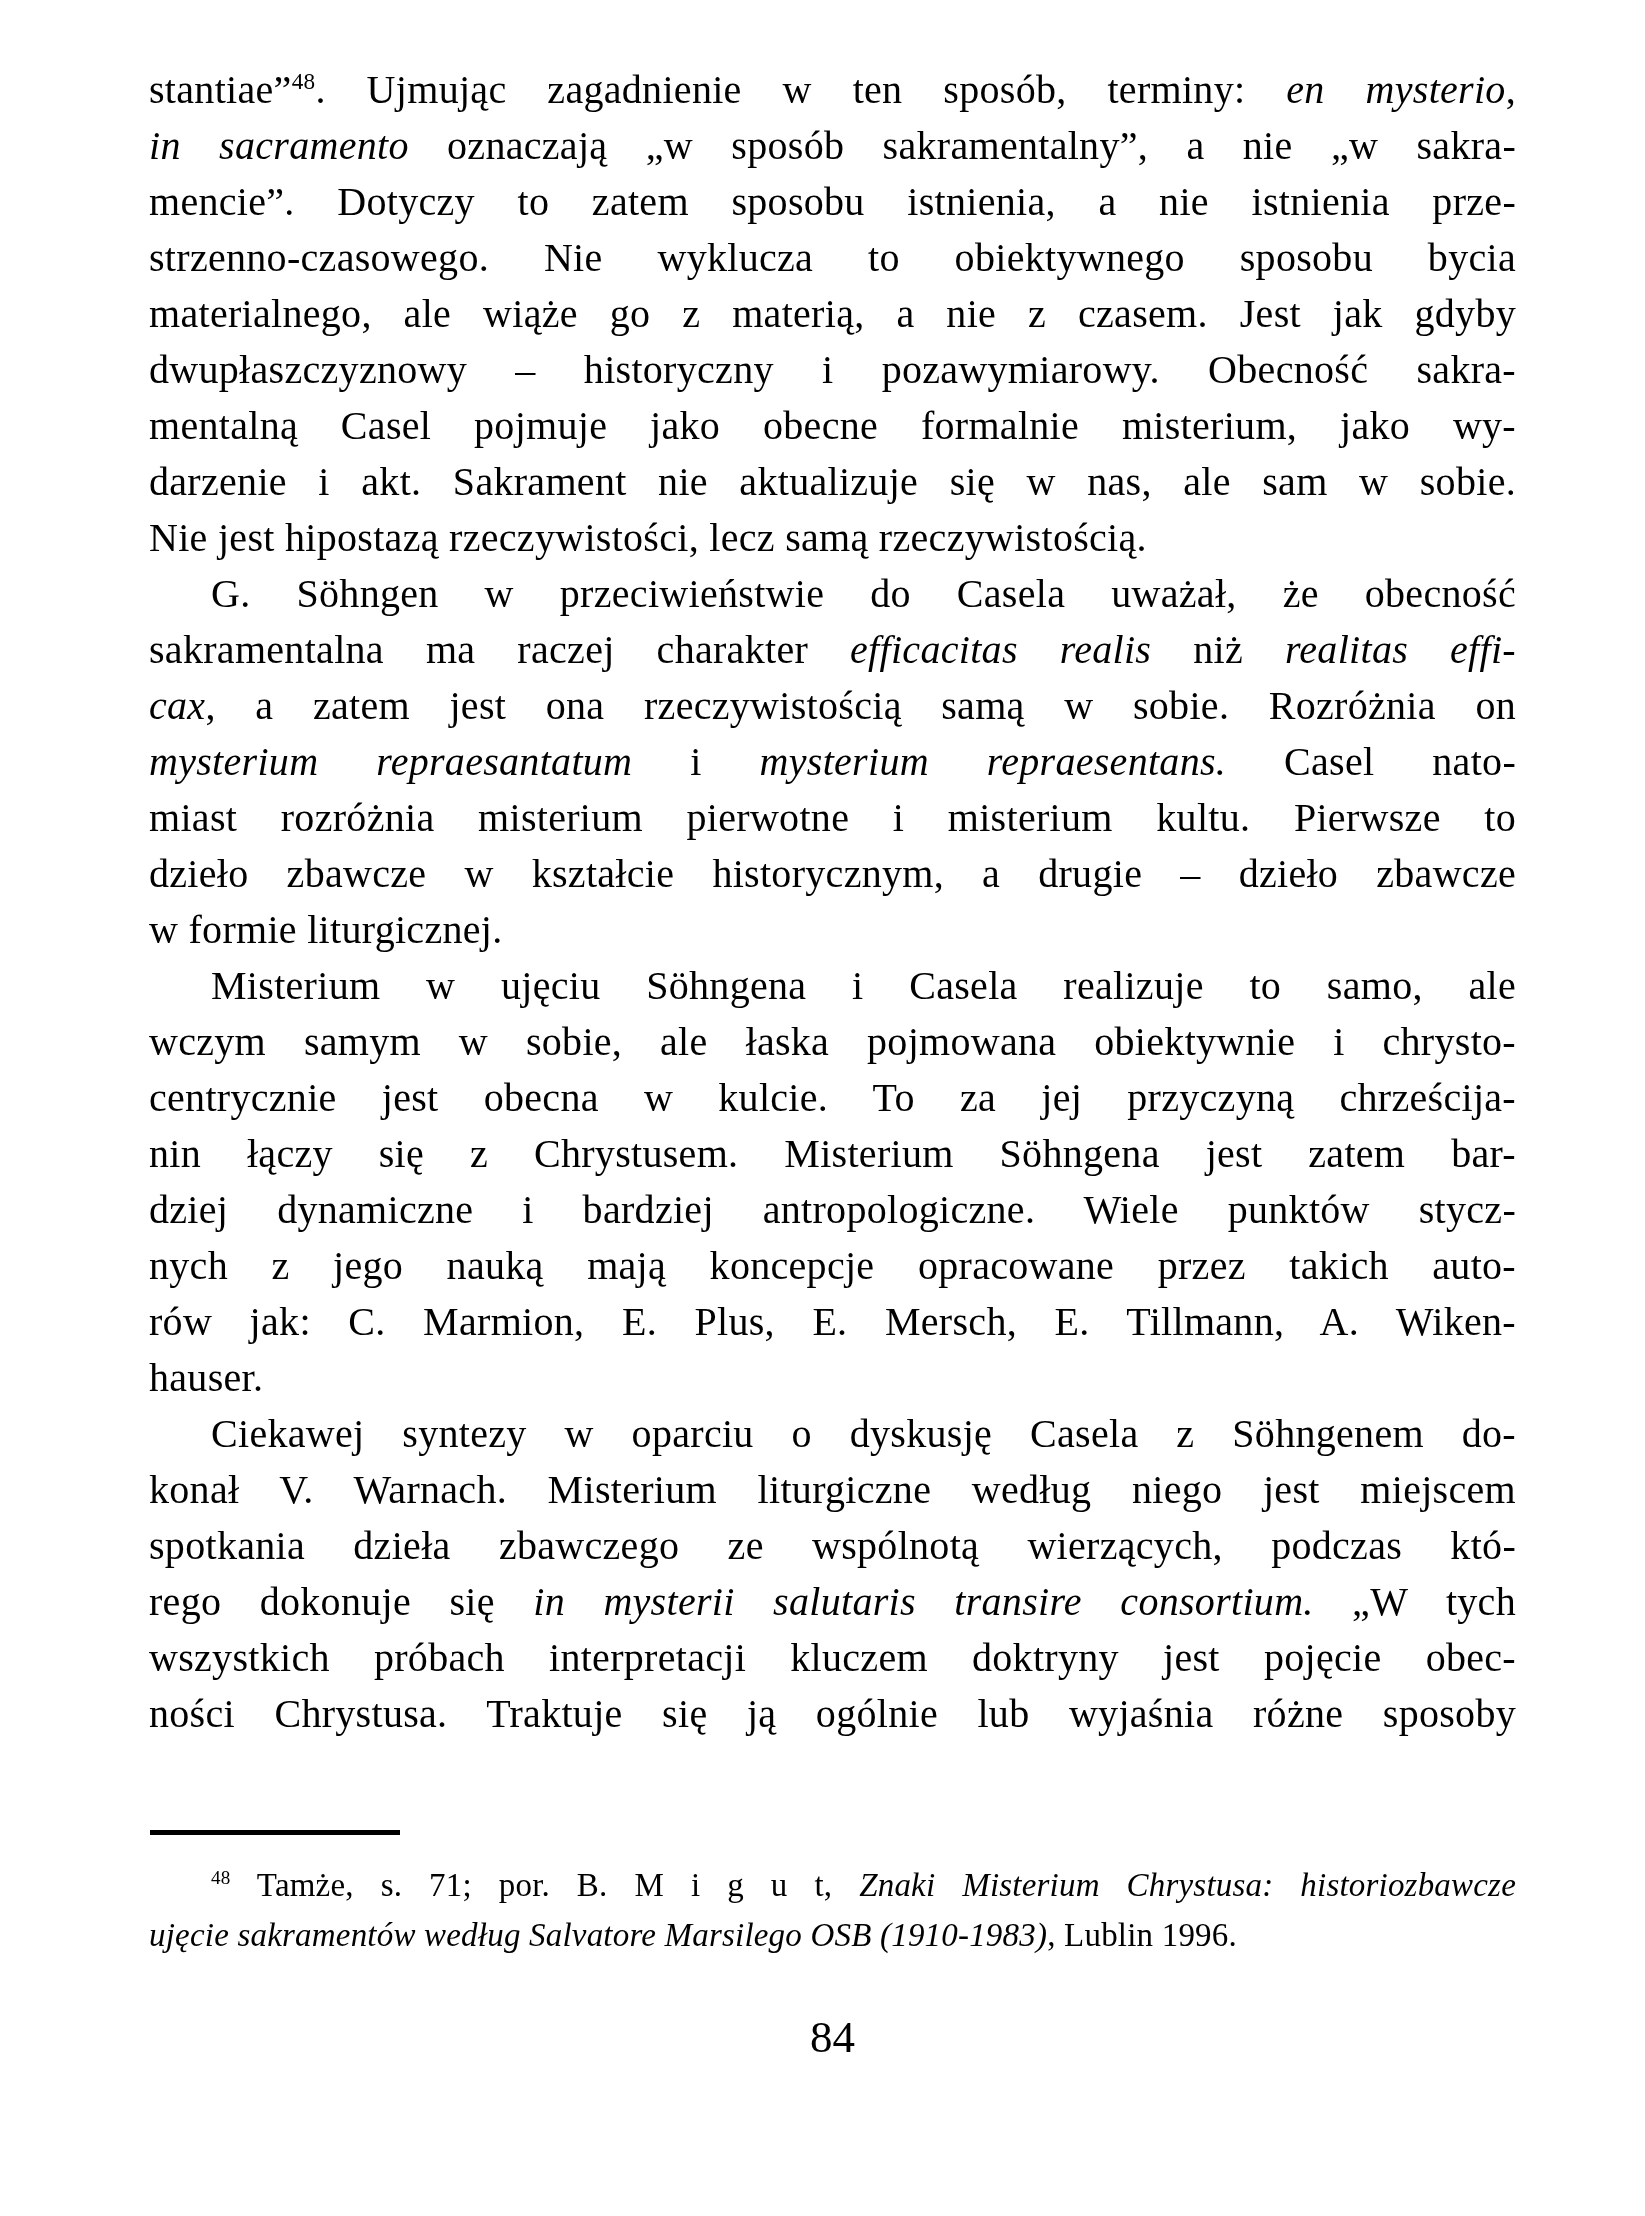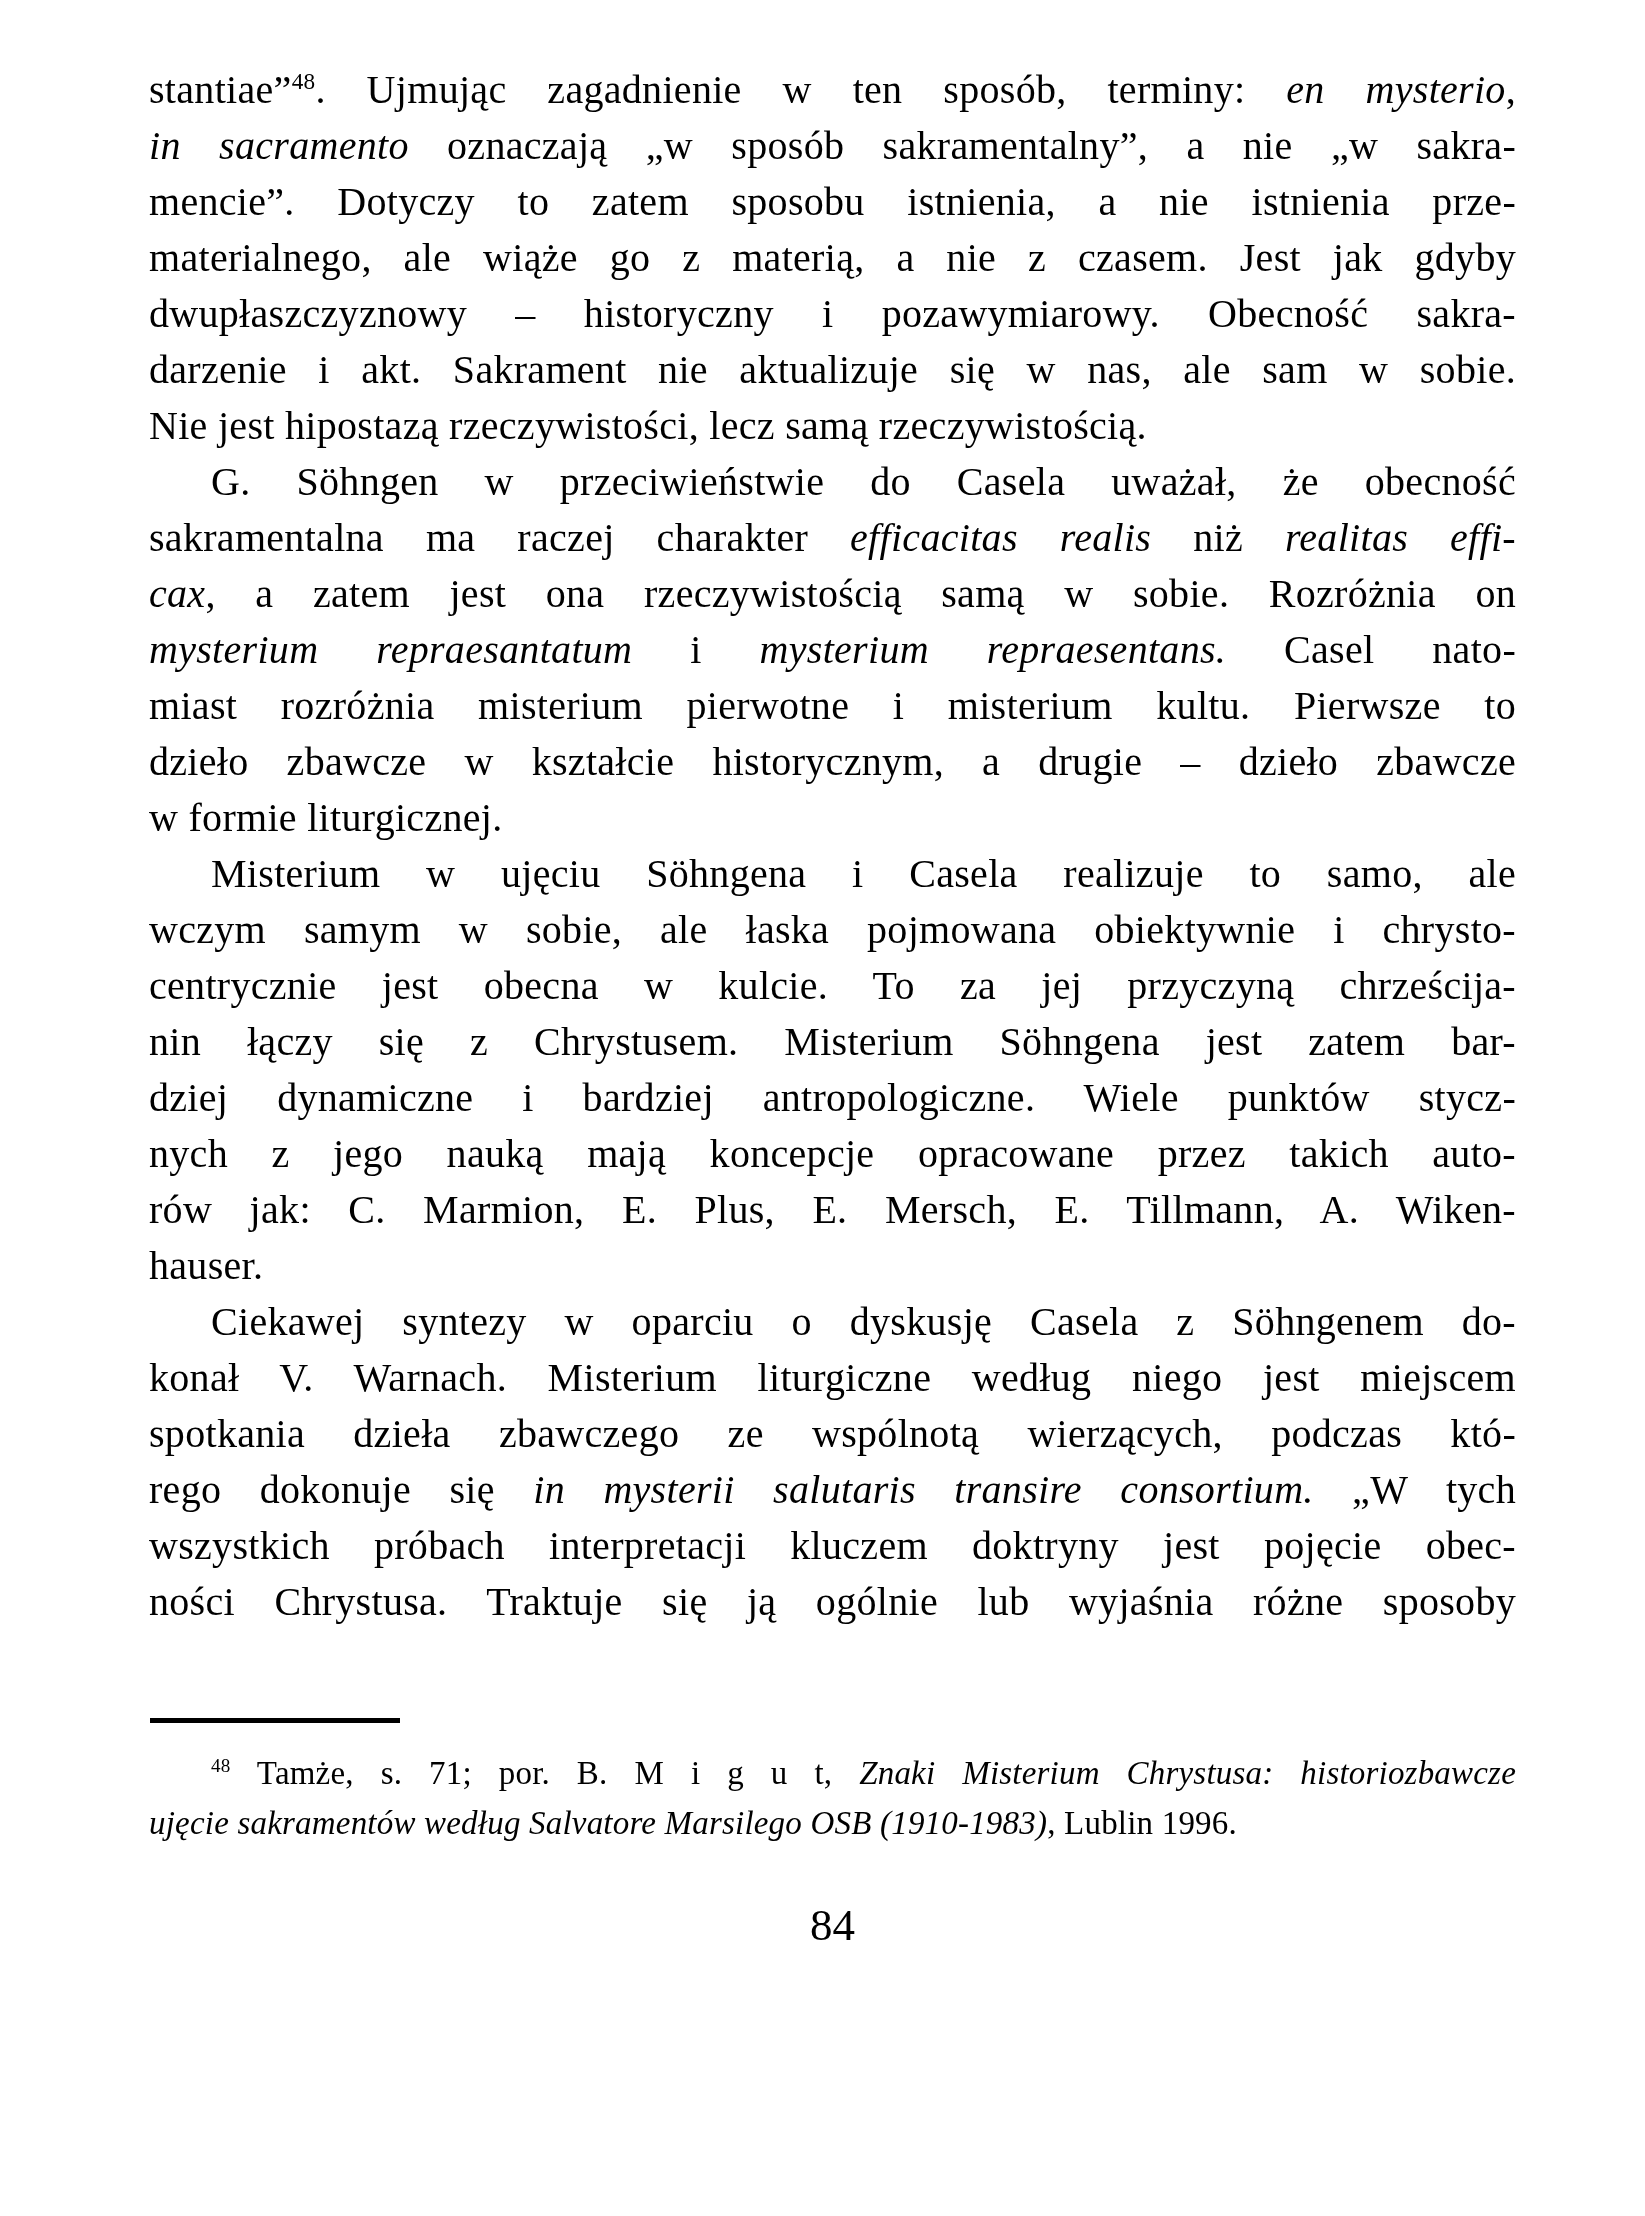--- a/index.html
+++ b/index.html
@@ -61,22 +61,24 @@
   }
 </style>
 </head>
 <body>
 
 <div class="page">
   <div class="body-text" id="main-text">
       <div class="line"><span class="r">stantiae”</span><span class="sup">48</span><span class="r">. Ujmując zagadnienie w ten sposób, terminy: </span><span class="i">en mysterio</span><span class="r">,</span></div>
       <div class="line"><span class="i">in sacramento</span><span class="r"> oznaczają „w sposób sakramentalny”, a nie „w sakra-</span></div>
       <div class="line"><span class="r">mencie”. Dotyczy to zatem sposobu istnienia, a nie istnienia prze-</span></div>
+      <div class="line"><span class="r">strzenno-czasowego. Nie wyklucza to obiektywnego sposobu bycia</span></div>
       <div class="line"><span class="r">materialnego, ale wiąże go z materią, a nie z czasem. Jest jak gdyby</span></div>
       <div class="line"><span class="r">dwupłaszczyznowy – historyczny i pozawymiarowy. Obecność sakra-</span></div>
+      <div class="line"><span class="r">mentalną Casel pojmuje jako obecne formalnie misterium, jako wy-</span></div>
       <div class="line"><span class="r">darzenie i akt. Sakrament nie aktualizuje się w nas, ale sam w sobie.</span></div>
       <div class="line pend"><span class="r">Nie jest hipostazą rzeczywistości, lecz samą rzeczywistością.</span></div>
       <div class="line indent"><span class="r">G. Söhngen w przeciwieństwie do Casela uważał, że obecność</span></div>
       <div class="line"><span class="r">sakramentalna ma raczej charakter </span><span class="i">efficacitas realis</span><span class="r"> niż </span><span class="i">realitas effi-</span></div>
       <div class="line"><span class="i">cax</span><span class="r">, a zatem jest ona rzeczywistością samą w sobie. Rozróżnia on</span></div>
       <div class="line"><span class="i">mysterium repraesantatum</span><span class="r"> i </span><span class="i">mysterium repraesentans.</span><span class="r"> Casel nato-</span></div>
       <div class="line"><span class="r">miast rozróżnia misterium pierwotne i misterium kultu. Pierwsze to</span></div>
       <div class="line"><span class="r">dzieło zbawcze w kształcie historycznym, a drugie – dzieło zbawcze</span></div>
       <div class="line pend"><span class="r">w formie liturgicznej.</span></div>
       <div class="line indent"><span class="r">Misterium w ujęciu Söhngena i Casela realizuje to samo, ale</span></div>

